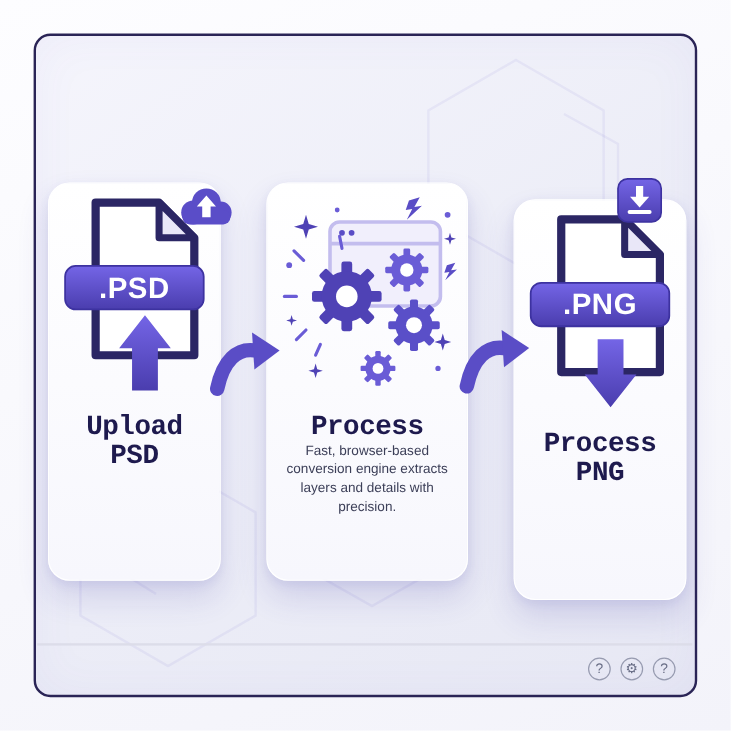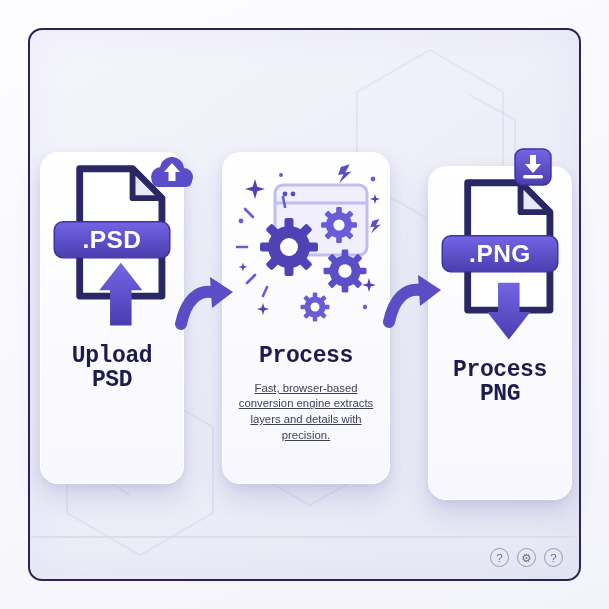--- a/index.html
+++ b/index.html
@@ -22,21 +22,21 @@
   }
   .card-upload{left:40px;top:152px;width:142px;height:330px;}
   .card-process{left:222px;top:152px;width:166px;height:330px;}
   .card-download{left:428px;top:166px;width:142px;height:332px;}
   .illus{flex:0 0 auto;margin-top:6px;}
   .card-title{
     margin-top:0;color:#1e1a4e;font-weight:bold;font-size:23px;line-height:1.04;
     letter-spacing:-.4px;white-space:pre-line;font-family:Liberation Mono, monospace;
   }
   .card-desc{
-    margin-top:12px;padding:0 12px;color:#3c3f58;font-size:11.3px;line-height:1.38;text-decoration:underline;
+    padding:0 12px;color:#3c3f58;font-size:11.3px;line-height:1.38;
   }
   .corner-icon{position:absolute;pointer-events:none;}
   .cloud-pos{left:146px;top:152px;}
   .tray-pos{left:514px;top:148px;}
   .flow-arrow{position:absolute;pointer-events:none;}
   .flow-1{left:174px;top:264px;}
   .flow-2{left:382px;top:262px;}
   .footer-divider{
     position:absolute;left:31px;right:32px;top:536px;height:1.5px;background:#dcdde9;
   }

